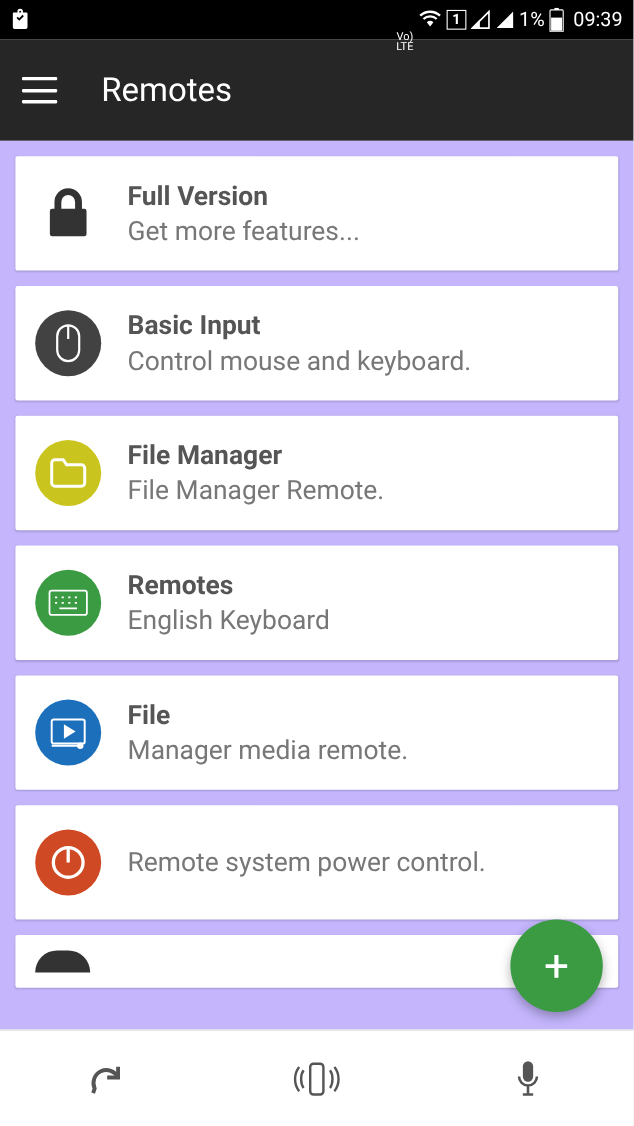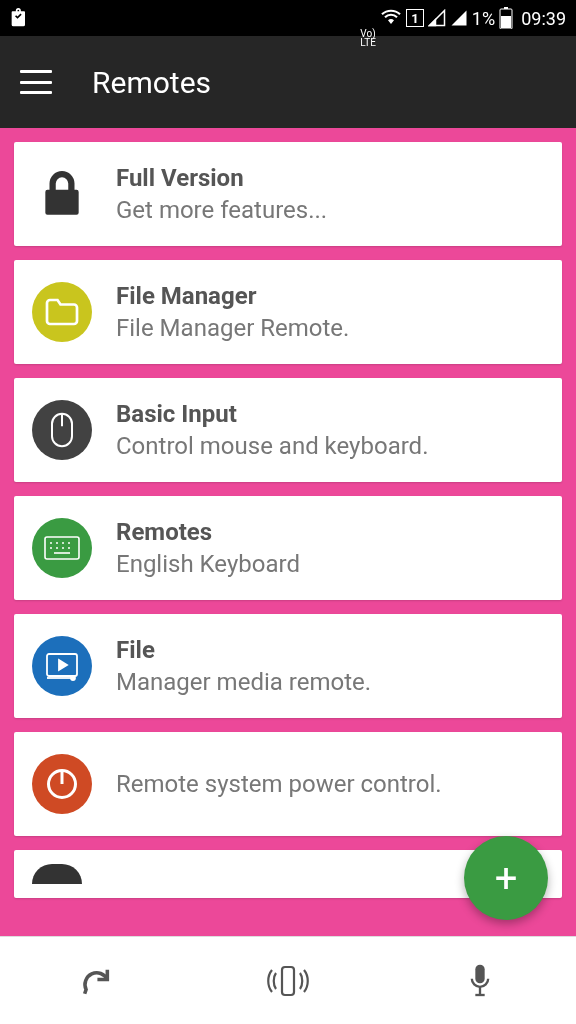--- a/index.html
+++ b/index.html
@@ -28,21 +28,21 @@
     padding: 0 20px;
   }
   .hamburger { width: 32px; height: 24px; display: flex; flex-direction: column; justify-content: space-between; cursor: pointer; }
   .hamburger span { display: block; height: 3px; background: #fff; border-radius: 1px; }
   .app-title { font-size: 30px; font-weight: 400; margin-left: 40px; }
   
   .content {
     padding: 14px 14px 0 14px;
     height: calc(1024px - 36px - 92px - 88px);
     overflow: hidden;
-    background: #ec4899;
+    background: #c4b5fd;
   }
   
   .card {
     background: #fff;
     border-radius: 2px;
     box-shadow: 0 1px 2px rgba(0,0,0,0.15);
     margin-bottom: 14px;
     display: flex;
     align-items: center;
     padding: 22px 18px;
@@ -151,41 +151,41 @@
           <path d="M6 10V7a6 6 0 1112 0v3h1a1 1 0 011 1v10a1 1 0 01-1 1H5a1 1 0 01-1-1V11a1 1 0 011-1h1zm3 0h6V7a3 3 0 10-6 0v3z"></path>
         </svg>
     </div>
     <div class="card-text">
       <div class="card-title">Full Version</div>
       <div class="card-sub">Get more features...</div>
     </div>
   </div>
 
   <div class="card">
-    <div class="card-icon" style="background:#c9c51e;">
-      <svg width="36" height="30" viewBox="0 0 24 20" fill="none" stroke="#fff" stroke-width="1.8">
-          <path d="M2 4a2 2 0 012-2h5l2 3h9a2 2 0 012 2v9a2 2 0 01-2 2H4a2 2 0 01-2-2V4z"></path>
-        </svg>
-    </div>
-    <div class="card-text">
-      <div class="card-title">File Manager</div>
-      <div class="card-sub">File Manager Remote.</div>
-    </div>
-  </div>
-
-  <div class="card">
     <div class="card-icon" style="background:#424242;">
       <svg width="30" height="38" viewBox="0 0 24 30" fill="none" stroke="#fff" stroke-width="1.6">
           <rect x="4" y="2" width="16" height="26" rx="8"></rect>
           <line x1="12" y1="2" x2="12" y2="12"></line>
         </svg>
     </div>
     <div class="card-text">
       <div class="card-title">Basic Input</div>
       <div class="card-sub">Control mouse and keyboard.</div>
+    </div>
+  </div>
+
+  <div class="card">
+    <div class="card-icon" style="background:#c9c51e;">
+      <svg width="36" height="30" viewBox="0 0 24 20" fill="none" stroke="#fff" stroke-width="1.8">
+          <path d="M2 4a2 2 0 012-2h5l2 3h9a2 2 0 012 2v9a2 2 0 01-2 2H4a2 2 0 01-2-2V4z"></path>
+        </svg>
+    </div>
+    <div class="card-text">
+      <div class="card-title">File Manager</div>
+      <div class="card-sub">File Manager Remote.</div>
     </div>
   </div>
 
   <div class="card">
     <div class="card-icon" style="background:#3a9b42;">
       <svg width="38" height="26" viewBox="0 0 38 26" fill="none" stroke="#fff" stroke-width="1.6">
           <rect x="2" y="2" width="34" height="22" rx="2"></rect>
           <line x1="7" y1="8" x2="9" y2="8"></line>
           <line x1="13" y1="8" x2="15" y2="8"></line>
           <line x1="19" y1="8" x2="21" y2="8"></line>

